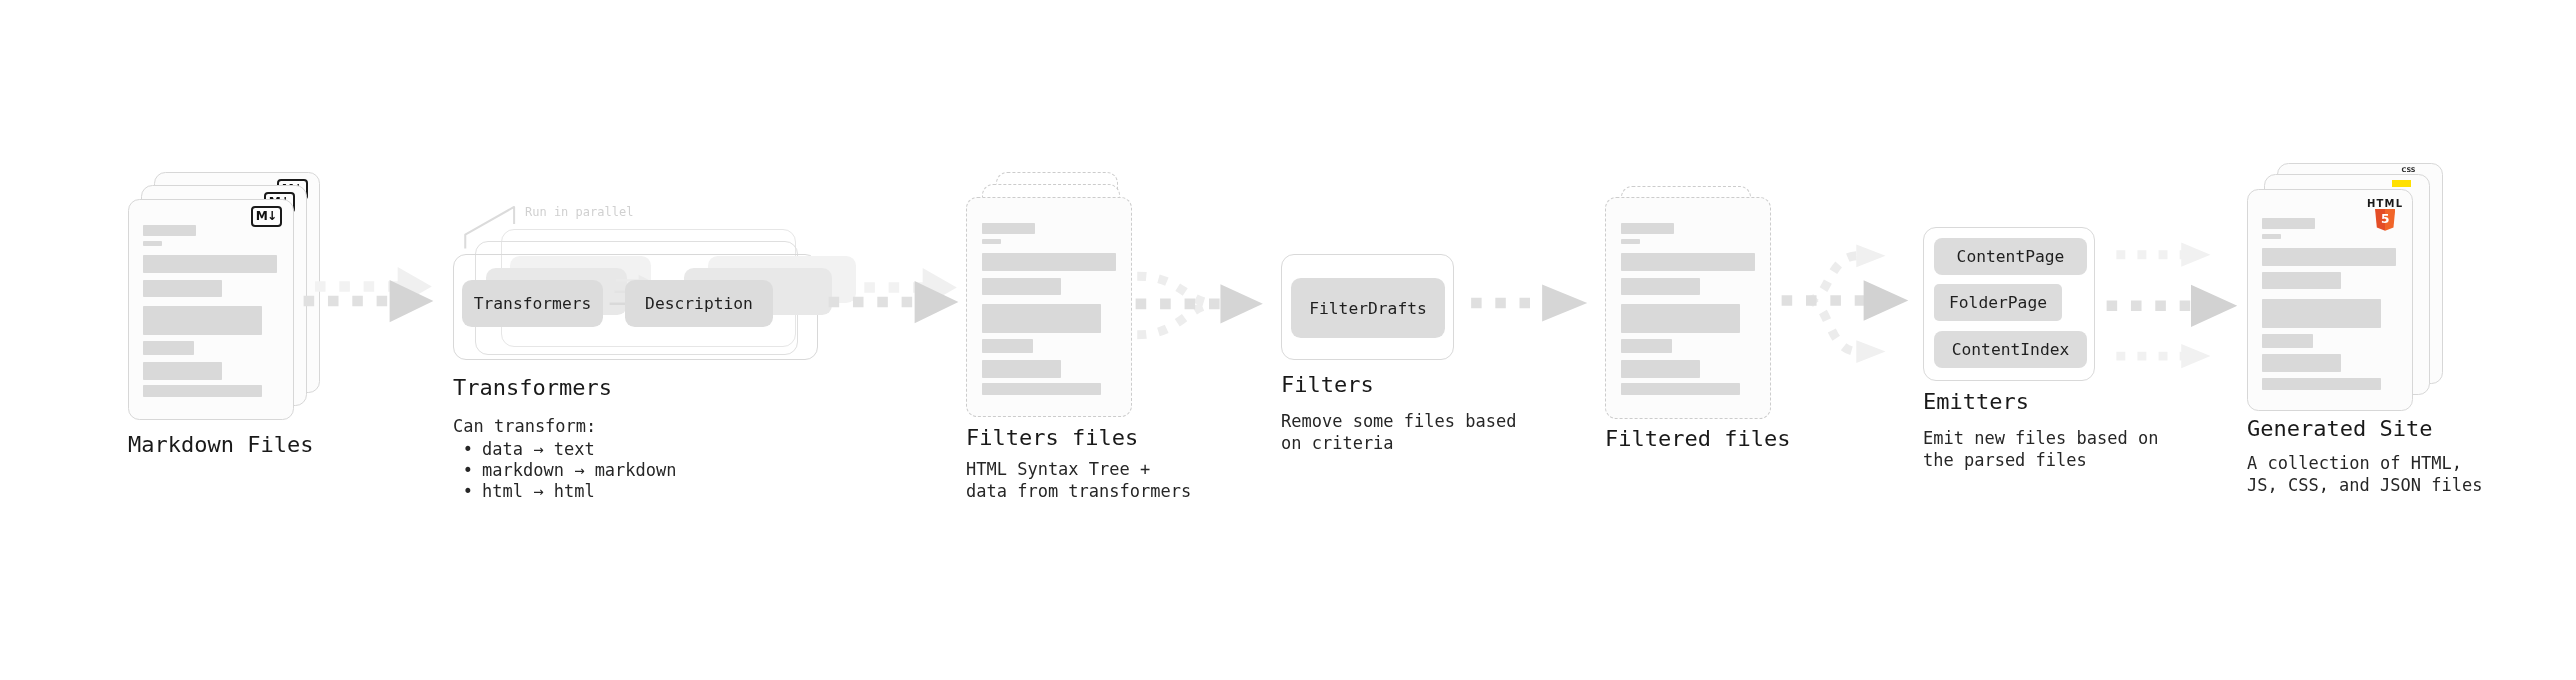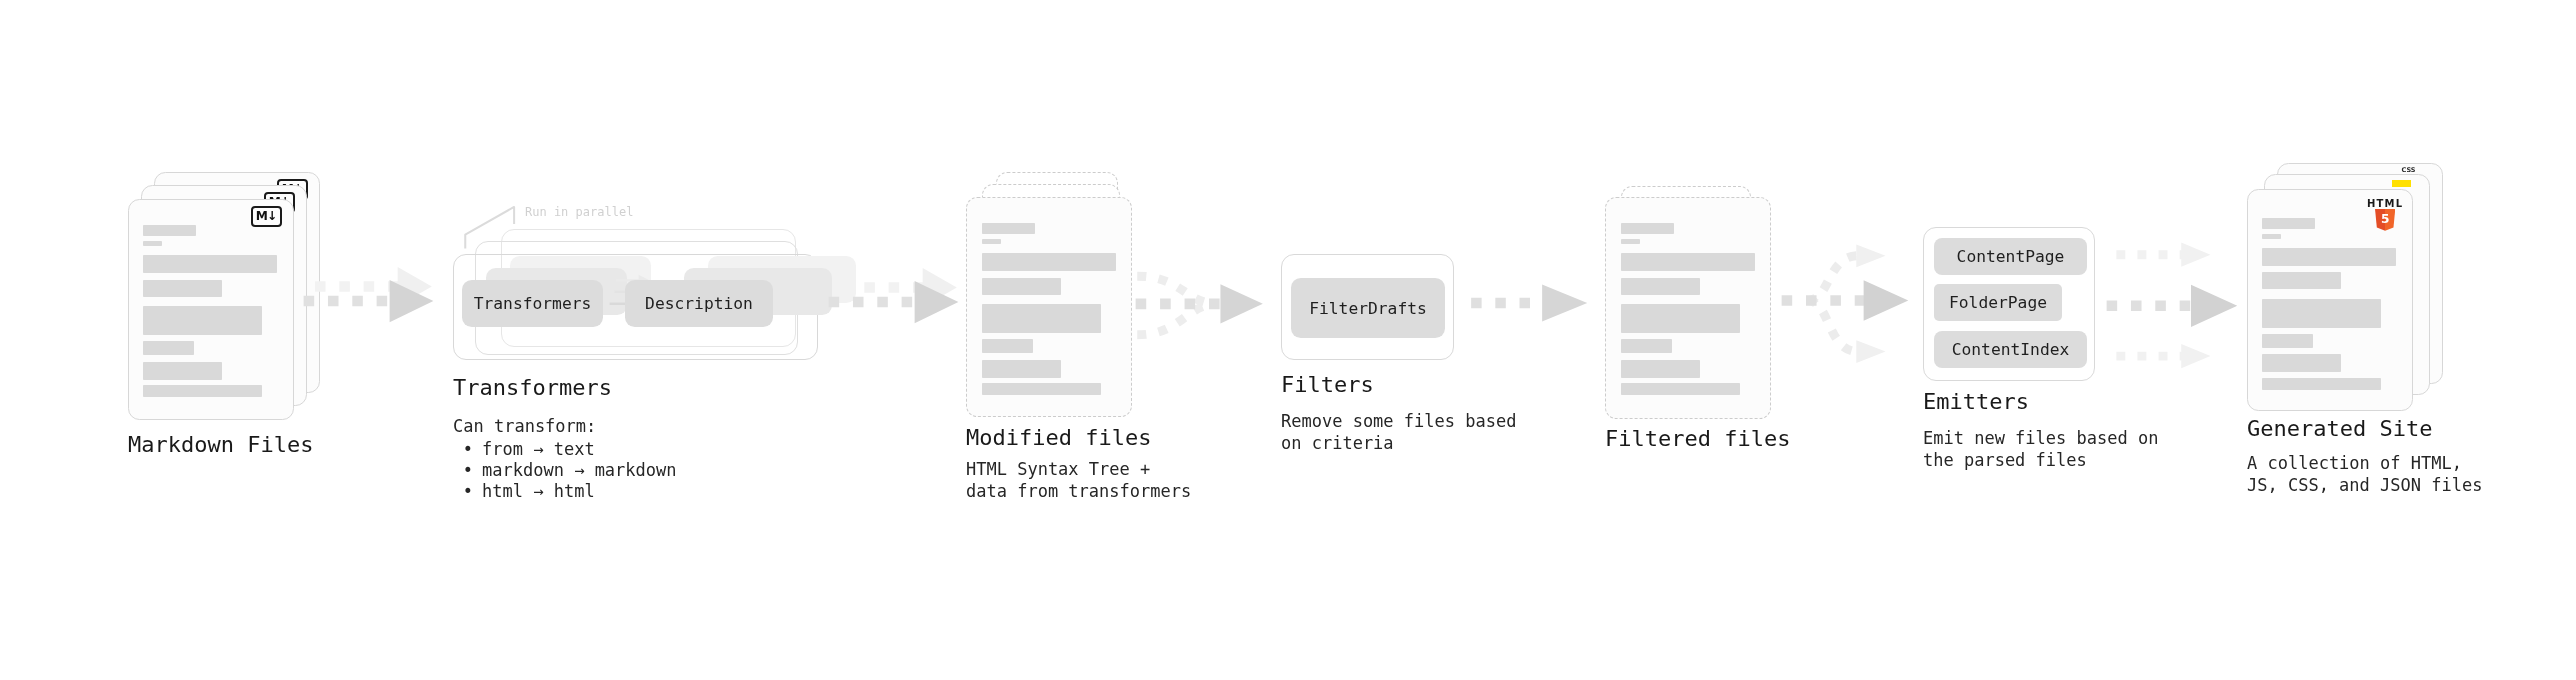--- a/index.html
+++ b/index.html
@@ -134,21 +134,21 @@
   <div class="pill echo1" style="left:684px;top:268px;width:148px;height:47px;"></div>
   <div class="pill" style="left:625px;top:280px;width:148px;height:47px;">
     <span>Description</span>
   </div>
 
   <div class="node-label" style="left:453px;top:375px;">Transformers</div>
   <div class="node-sub" style="left:453px;top:415px;">Can transform:</div>
   <div class="bullets" style="left:453px;top:439px;">
     <div class="bullet-row">
       <span>•</span>
-      <span>from → text</span>
+      <span>data → text</span>
     </div>
     <div class="bullet-row">
       <span>•</span>
       <span>markdown → markdown</span>
     </div>
     <div class="bullet-row">
       <span>•</span>
       <span>html → html</span>
     </div>
   </div>
@@ -167,21 +167,21 @@
   <div class="file-card dashed" style="left:966px;top:197px;height:220px;">
     <div class="bar" style="left:15.4px;top:25px;width:53px;height:10.6px;"></div>
     <div class="bar" style="left:15.4px;top:41px;width:18.7px;height:4.9px;"></div>
     <div class="bar" style="left:15.4px;top:55px;width:134px;height:18px;"></div>
     <div class="bar" style="left:15.4px;top:80px;width:79px;height:17px;"></div>
     <div class="bar" style="left:15.4px;top:106px;width:119px;height:29px;"></div>
     <div class="bar" style="left:15.4px;top:141px;width:51px;height:14px;"></div>
     <div class="bar" style="left:15.4px;top:162px;width:79px;height:18px;"></div>
     <div class="bar" style="left:15.4px;top:185px;width:119px;height:12.2px;"></div>
   </div>
-  <div class="node-label" style="left:966px;top:425px;">Modified files</div>
+  <div class="node-label" style="left:966px;top:425px;">Filters files</div>
   <div class="node-sub" style="left:966px;top:458px;">HTML Syntax Tree +
 data from transformers</div>
 
   <div class="abs" style="left:1134px;top:263px;">
     <svg width="137" height="85" viewBox="0 0 168 104">
       <path d="M4,16 C58,16 64,50 102,50" stroke="#ededed" stroke-width="11" stroke-dasharray="11 15" fill="none"></path>
       <path d="M4,88 C58,88 64,50 102,50" stroke="#ededed" stroke-width="11" stroke-dasharray="11 15" fill="none"></path>
       <line x1="2" y1="50" x2="108" y2="50" stroke="#dfdfdf" stroke-width="13" stroke-dasharray="13 17"></line>
       <polygon points="106,26 106,74 158,50" fill="#d5d5d5"></polygon>
     </svg>

